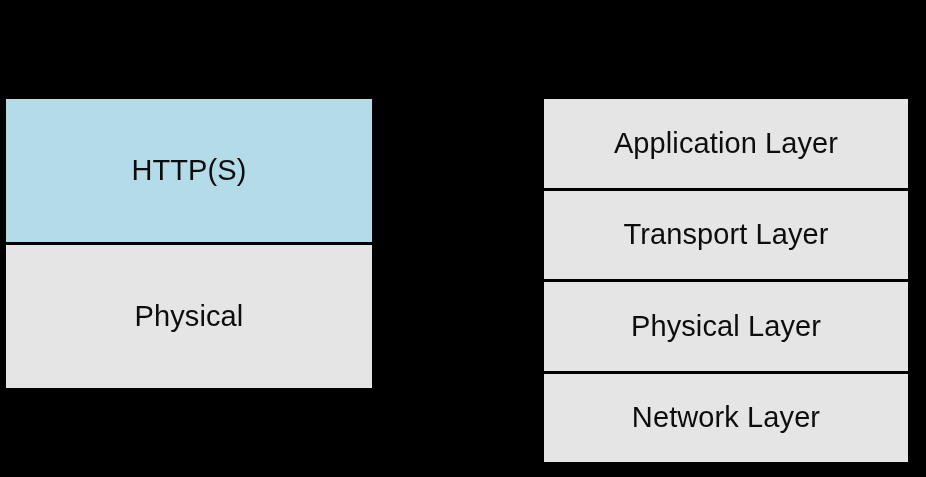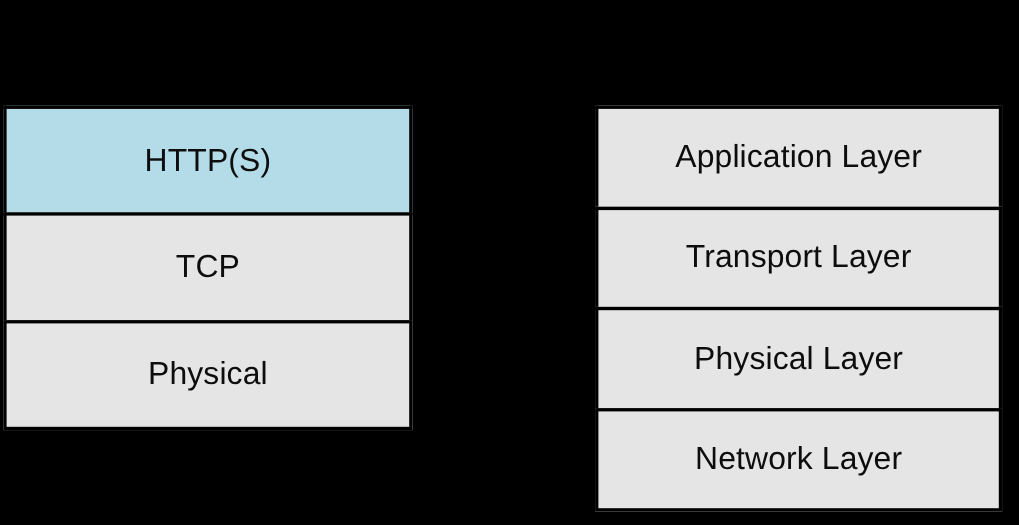--- a/index.html
+++ b/index.html
@@ -87,23 +87,20 @@
 <body>
 
 <div class="diagram-canvas">
 
   <div class="layer-stack" id="protocol-stack">
 
     <div class="layer-box accent">
       <span class="layer-label">HTTP(S)</span>
     </div>
 
-    <div class="layer-box">
-      <span class="layer-label">TCP</span>
-    </div>
 
 
     <div class="layer-box">
       <span class="layer-label">Physical</span>
     </div>
 
   </div>
 
   <div class="layer-stack" id="osi-stack">
 

